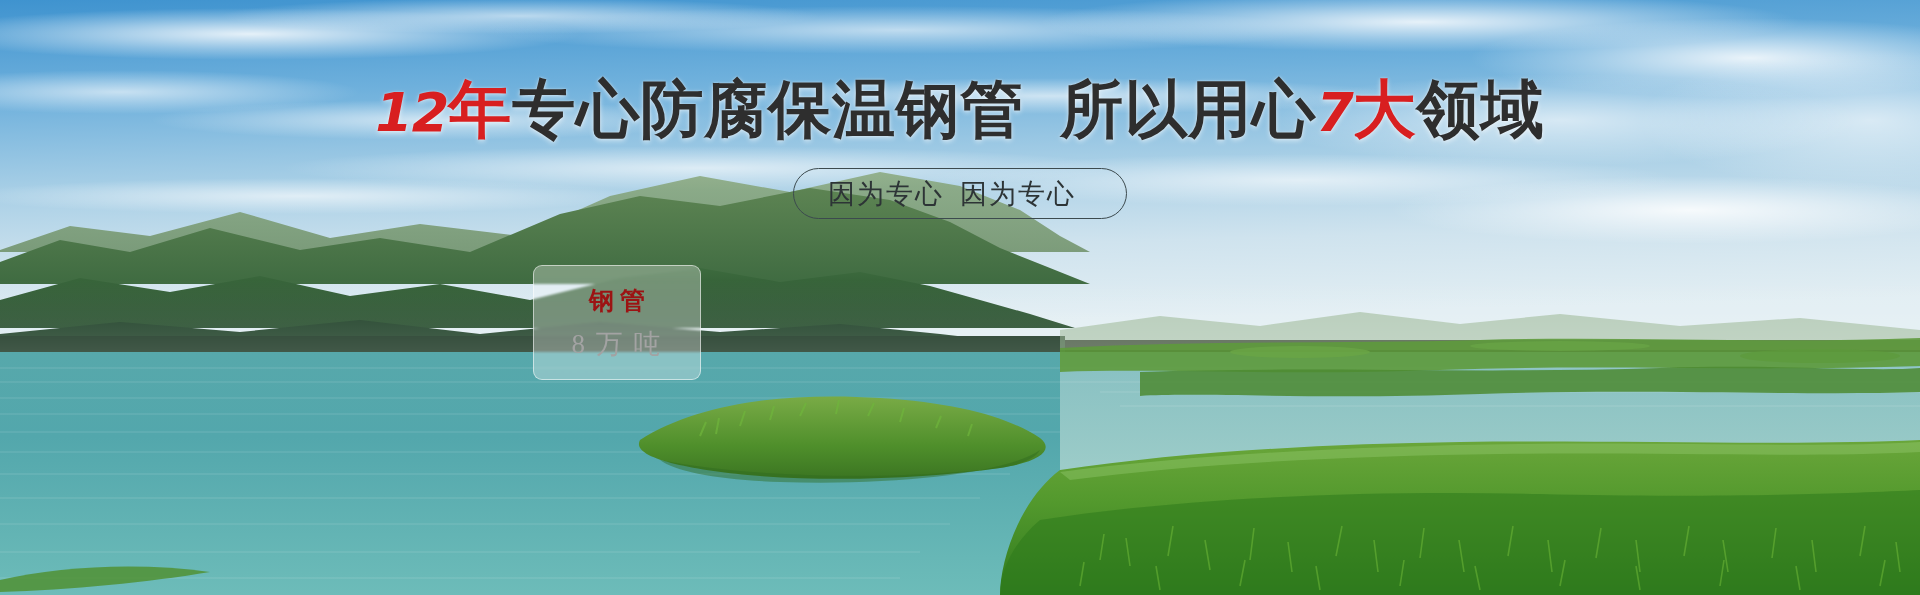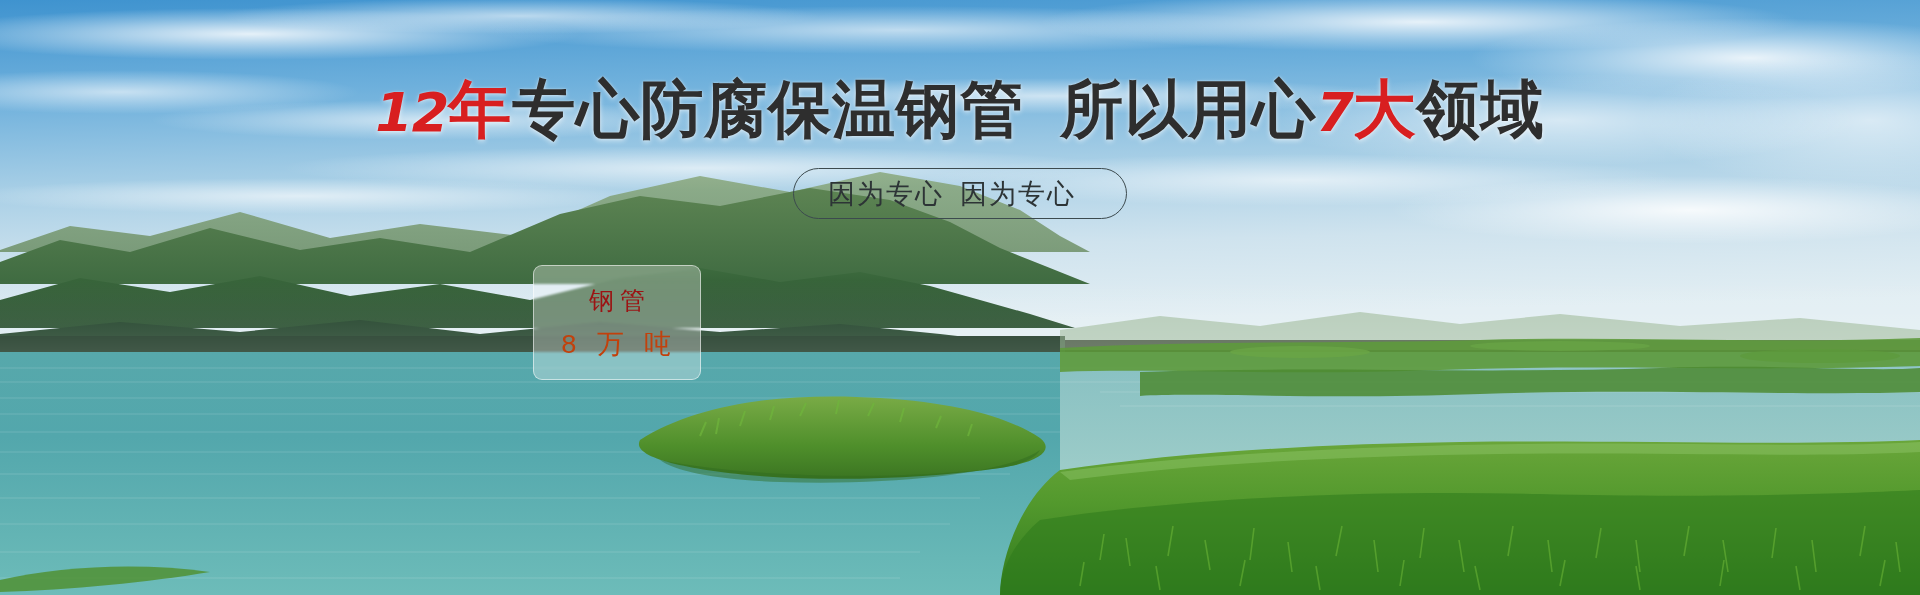--- a/index.html
+++ b/index.html
@@ -86,26 +86,27 @@
     justify-content:center;
     gap:9px;
     backdrop-filter:blur(1px);
   }
   .card-title{
     font-size:25px;
     color:#9c1313;
     letter-spacing:6px;
     text-indent:6px;
     font-family:"DejaVu Sans","Liberation Sans",sans-serif;
+    font-weight:bold;
   }
   .card-value{
     font-size:27px;
-    color:#c2410c;
+    color:#a3a3a3;
     letter-spacing:2px;
-    font-family:Liberation Mono, monospace;
+    font-family:Liberation Serif, serif;
   }
   .card-value sup{ font-size:16px; }
 </style>
 </head>
 <body>
 
 <div class="banner">
 
   <div class="scene">
     <svg viewBox="0 0 1920 595" preserveAspectRatio="none" xmlns="http://www.w3.org/2000/svg">

